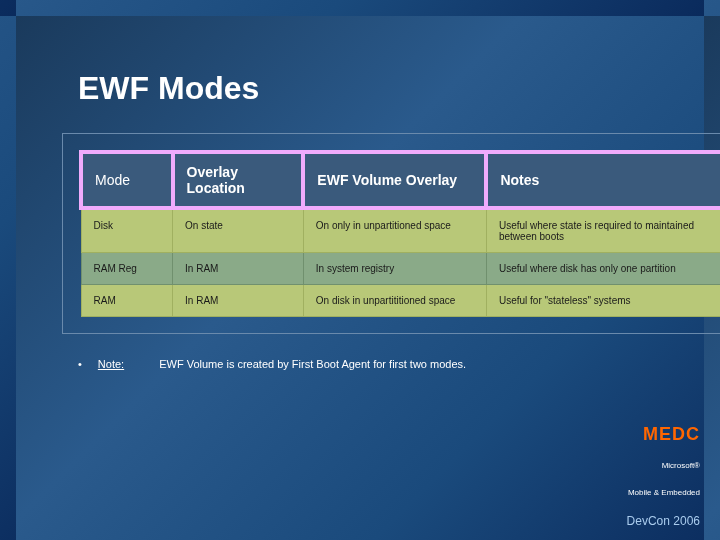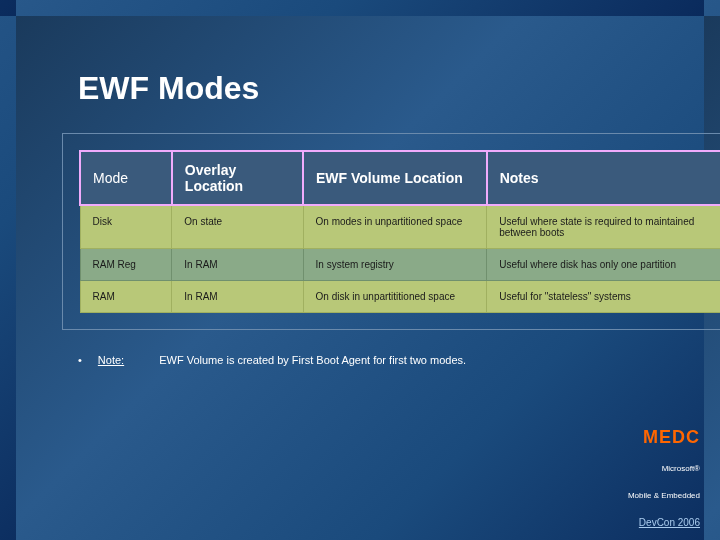--- a/index.html
+++ b/index.html
@@ -34,21 +34,21 @@
 
     thead tr {
       background-color: #3a5a7c;
     }
 
     thead th {
       color: #ffffff;
       font-size: 14px;
       font-weight: bold;
       padding: 10px 12px;
-      border: 2px solid #f0abfc;
+      border: 4px solid #f0abfc;
       text-align: left;
       vertical-align: middle;
     }
 
     tbody tr:nth-child(odd) {
       background-color: #b8c878;
     }
 
     tbody tr:nth-child(even) {
       background-color: #8aaa88;
@@ -114,44 +114,43 @@
 
     .medc-sub {
       color: #ffffff;
       font-size: 8px;
       line-height: 1.3;
       text-align: right;
     }
 
     .medc-devcon {
       color: #aaccee;
-      font-size: 10px;
-      text-decoration: underline;
+      font-size: 12px;
     }
   </style>
 </head>
 <body>
 
 <div class="page-title">EWF Modes</div>
 
 <div class="table-container">
   <table>
     <thead>
       <tr>
         <th class="col-mode">Mode</th>
         <th class="col-overlay">Overlay Location</th>
-        <th class="col-ewf">EWF Volume Location</th>
+        <th class="col-ewf">EWF Volume Overlay</th>
         <th class="col-notes">Notes</th>
       </tr>
     </thead>
     <tbody>
       <tr>
         <td class="col-mode">Disk</td>
         <td class="col-overlay">On state</td>
-        <td class="col-ewf">On modes  in unpartitioned space</td>
+        <td class="col-ewf">On only  in unpartitioned space</td>
         <td class="col-notes">Useful where state is required to maintained between boots</td>
       </tr>
       <tr>
         <td class="col-mode">RAM Reg</td>
         <td class="col-overlay">In RAM</td>
         <td class="col-ewf">In system registry</td>
         <td class="col-notes">Useful where disk has only one partition</td>
       </tr>
       <tr>
         <td class="col-mode">RAM</td>

